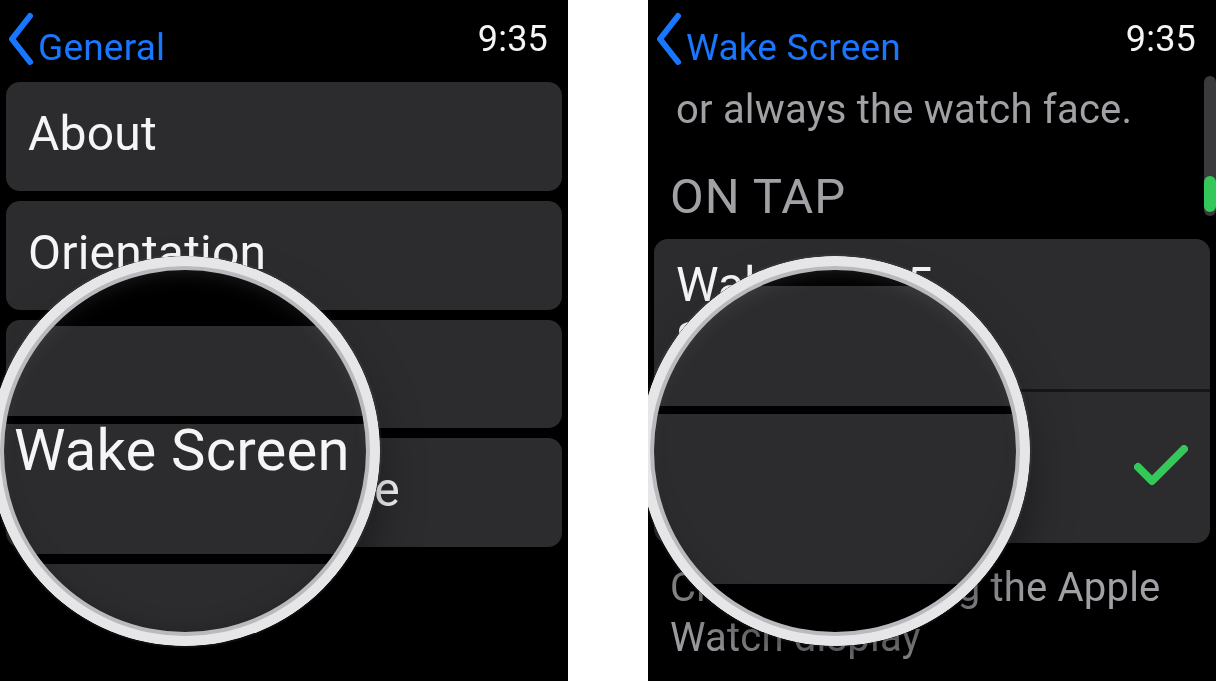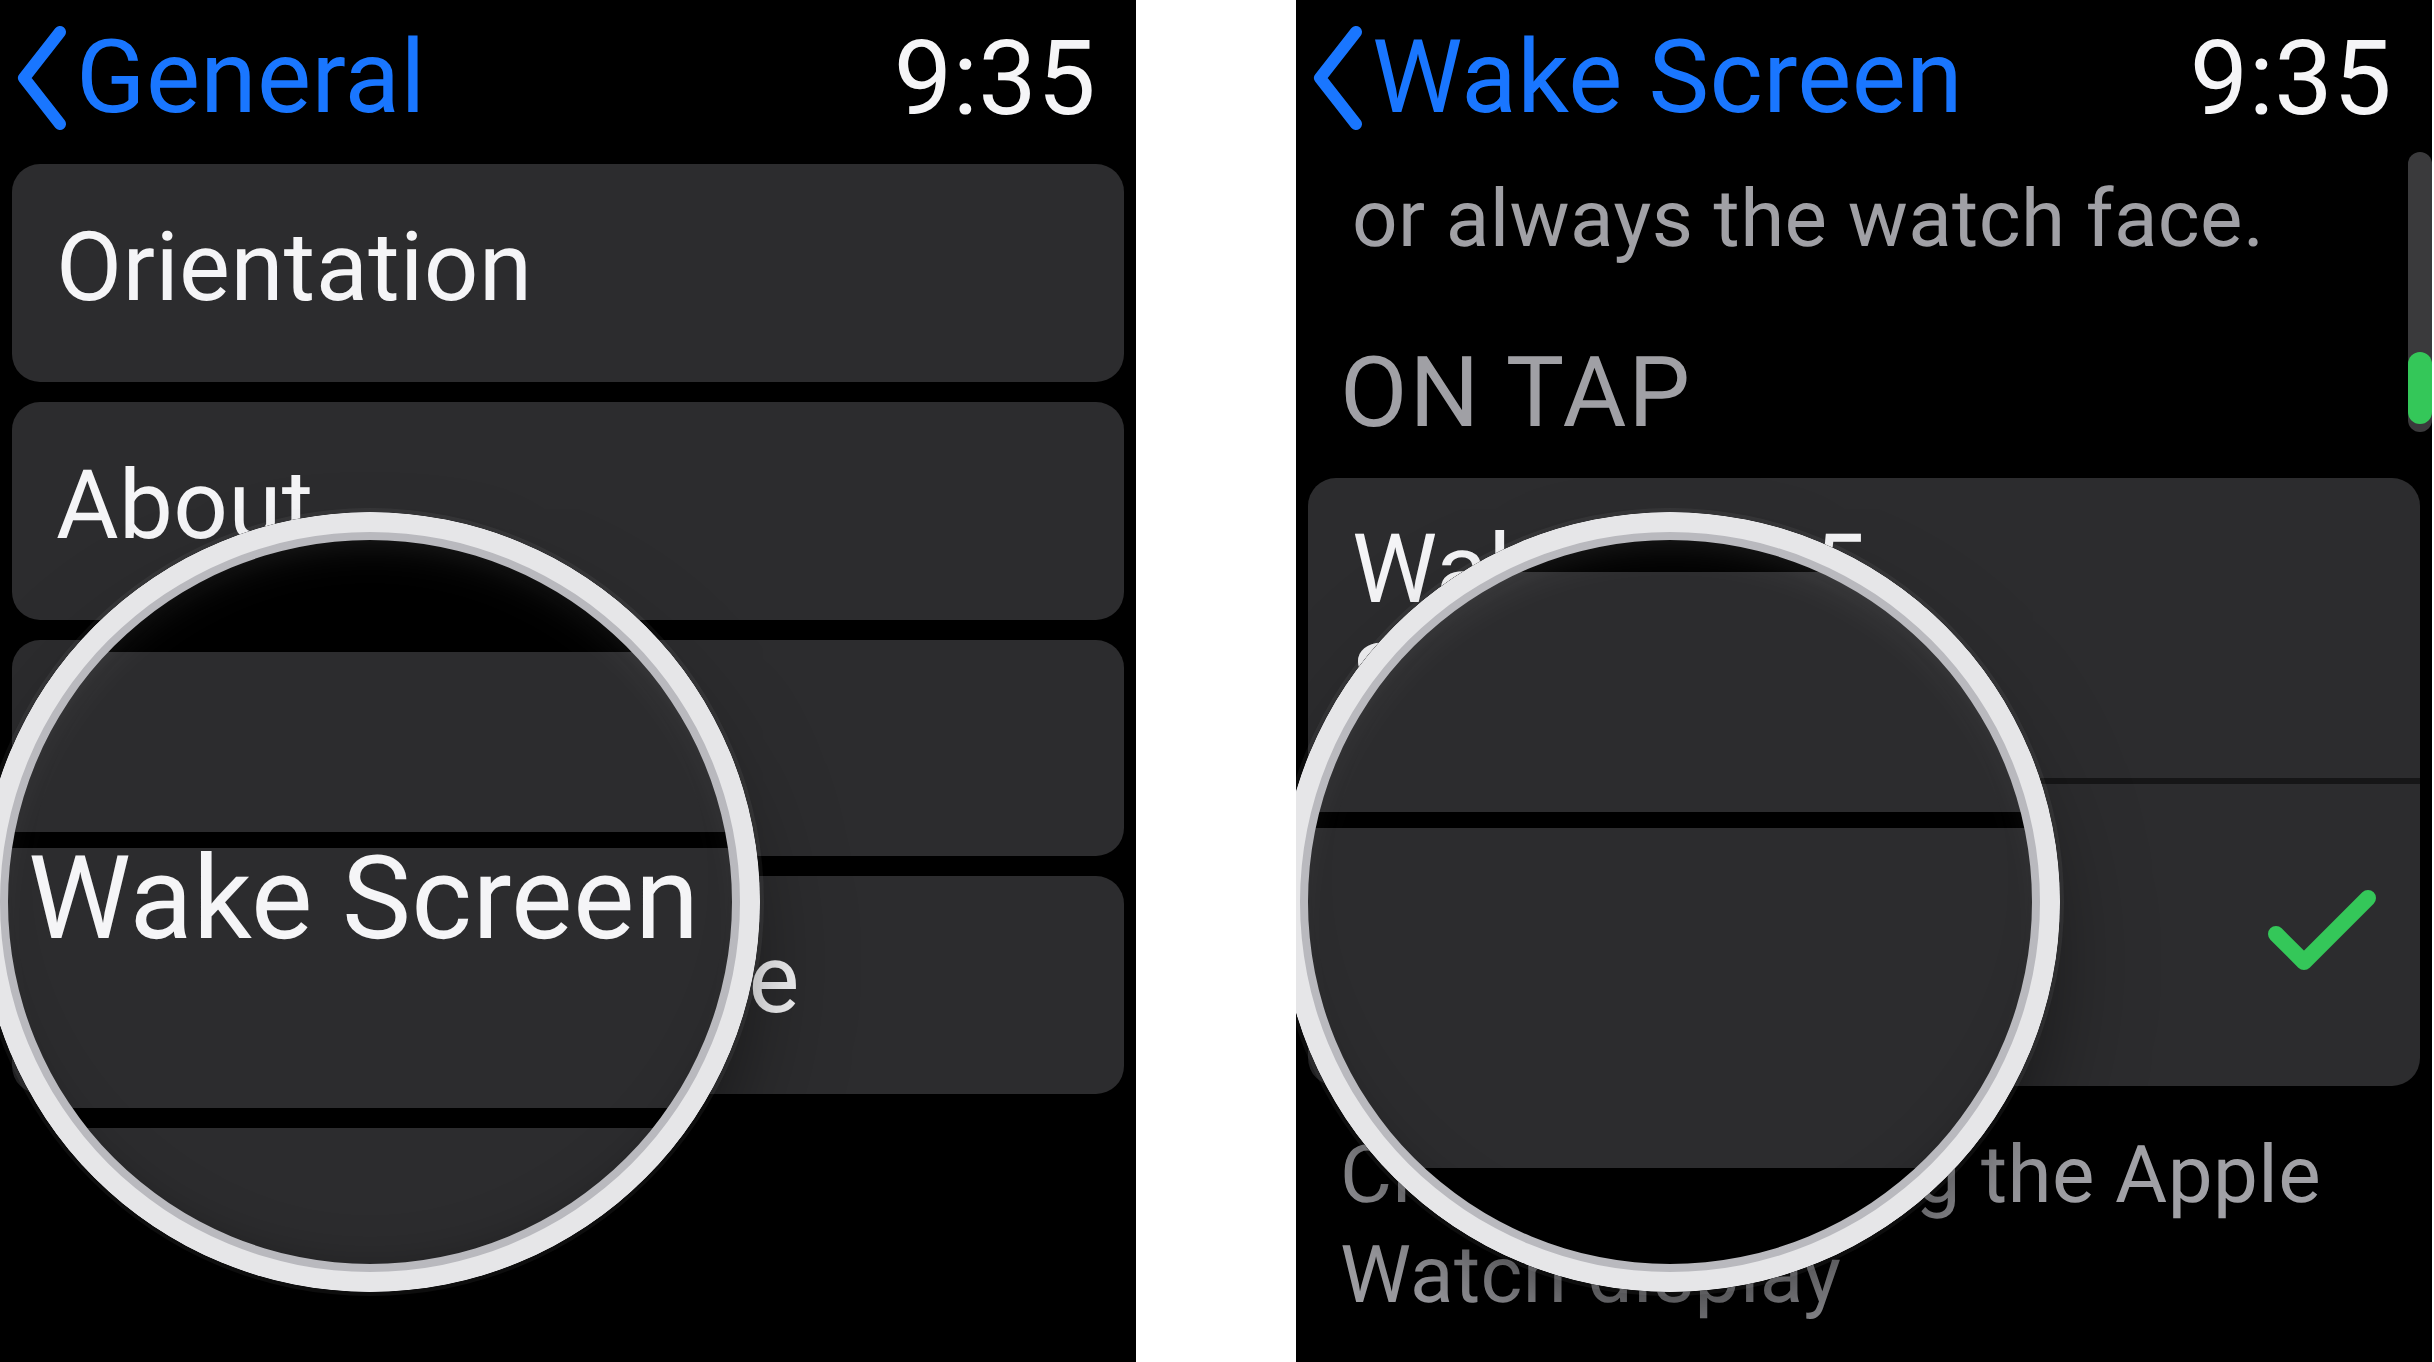--- a/index.html
+++ b/index.html
@@ -40,33 +40,33 @@
   .hdr{
     display:flex;
     align-items:center;
     justify-content:space-between;
     padding:0 20px 0 6px;
     height:78px;
     font-size:52px;
   }
   .back{
     display:flex;
-    align-items:center;
+    align-items:flex-end;
     color:var(--link);
     gap:2px;
-    font-size:51px;
+    font-size:37px;
     line-height:1;
   }
   .chev{
     display:inline-block;
   }
   .chev svg{display:block}
   .time{
     color:var(--text);
-    font-size:52px;
+    font-size:36px;
   }
 
   
   .list{
     padding:4px 6px 0 6px;
     display:flex;
     flex-direction:column;
     gap:10px;
   }
   .cell{
@@ -212,24 +212,24 @@
               <path d="M24 4 L6 27 L24 50" fill="none" stroke="#1976ff" stroke-width="6" stroke-linecap="round" stroke-linejoin="round"></path>
             </svg>
         </span>
         <span>General</span>
       </div>
       <div class="time">9:35</div>
     </div>
 
     <div class="list">
       <div class="cell">
+        <span>About</span>
+      </div>
+      <div class="cell">
         <span>Orientation</span>
-      </div>
-      <div class="cell">
-        <span>About</span>
       </div>
       <div class="cell">
         <span>Wake Screen</span>
       </div>
       <div class="cell">
         <span>Nightstand Mode</span>
       </div>
     </div>
 
     <div class="lens lens-left">

